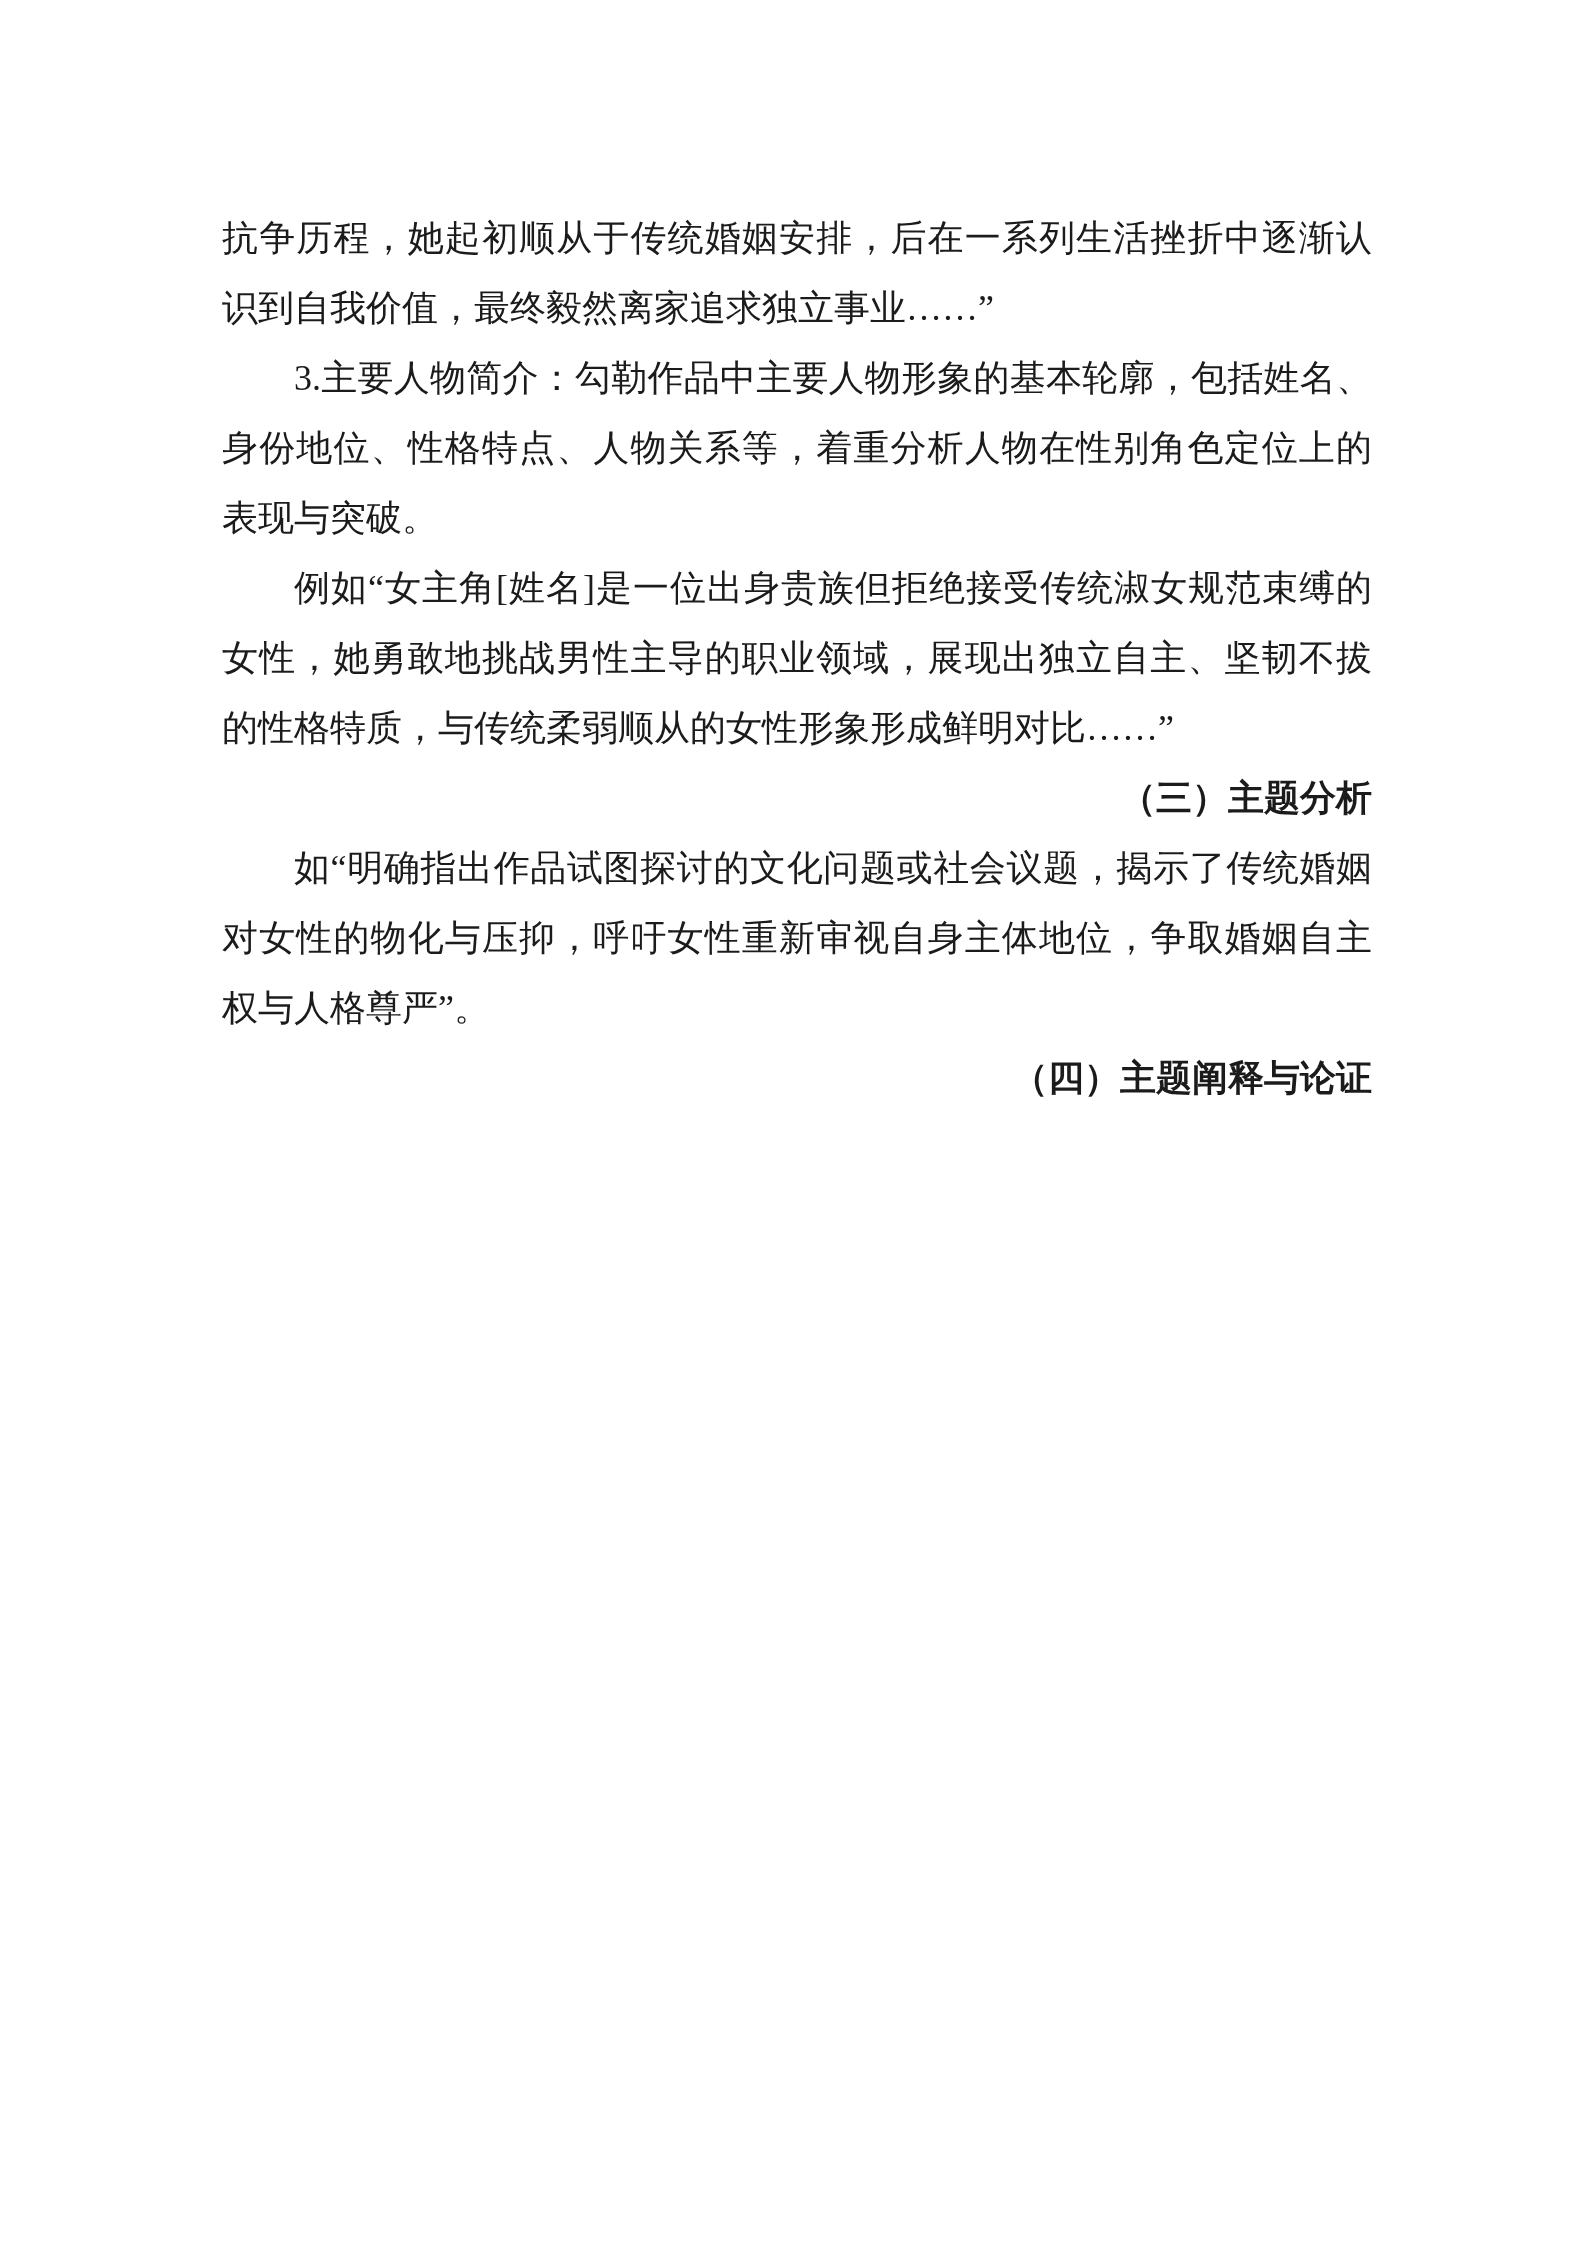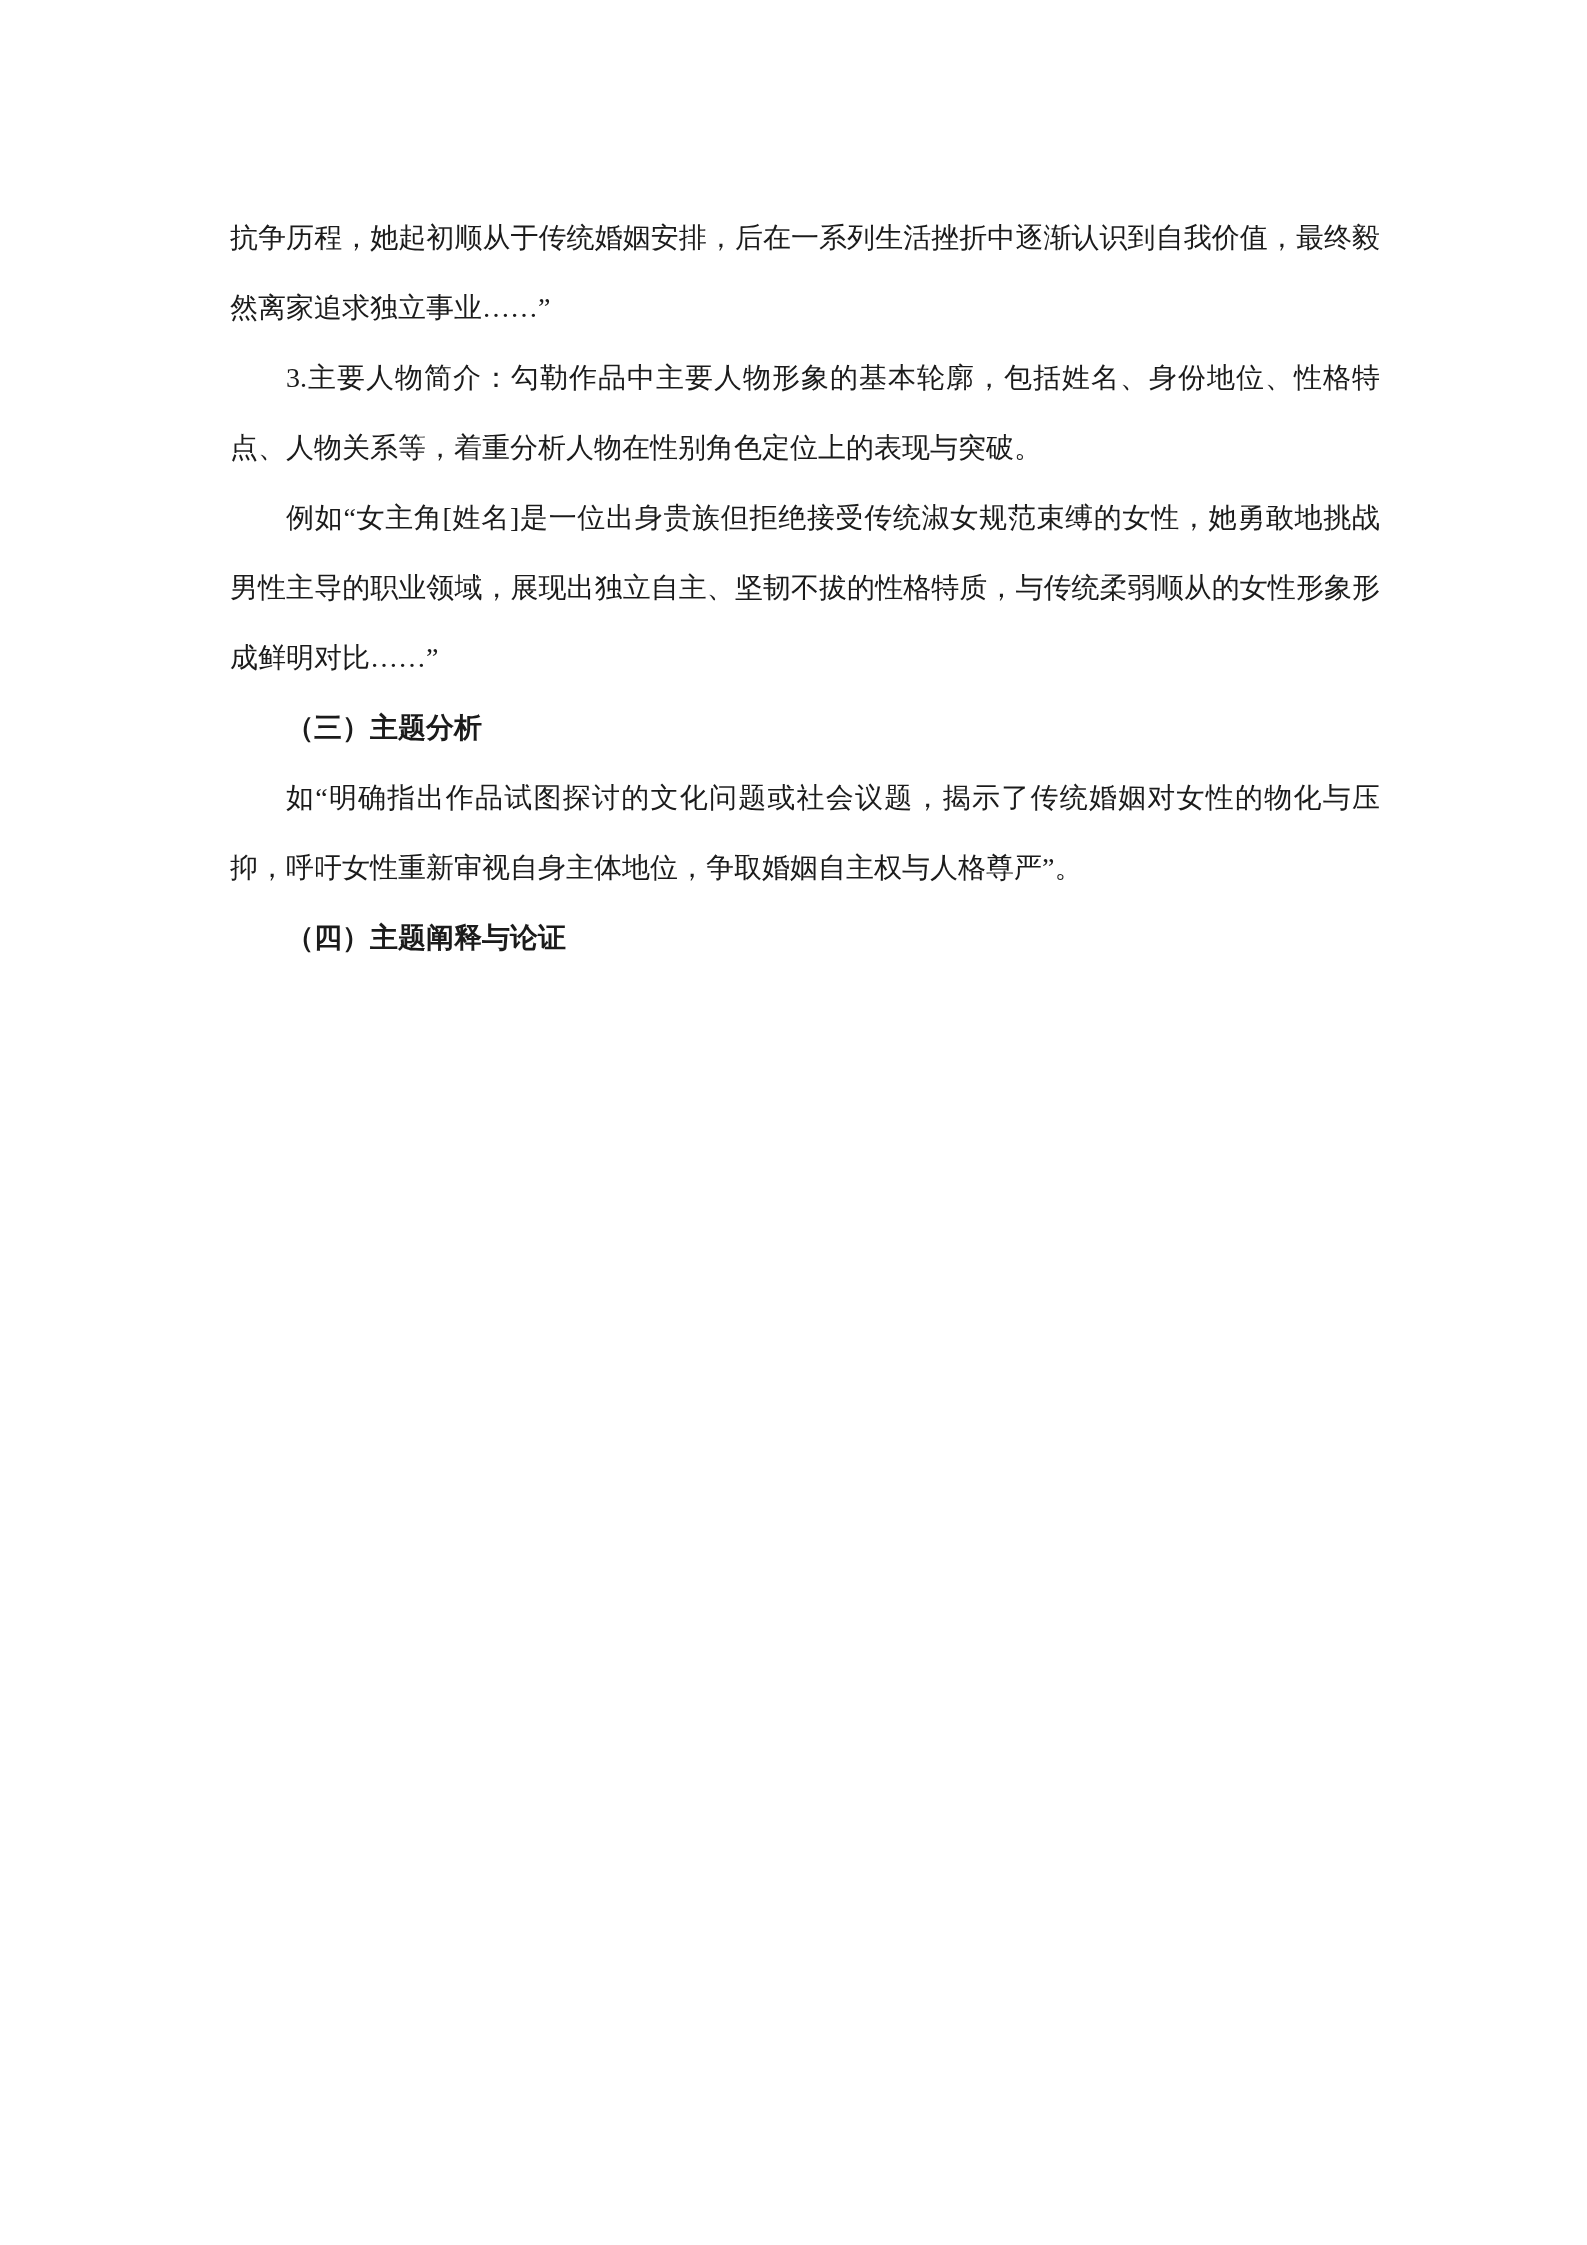--- a/index.html
+++ b/index.html
@@ -10,43 +10,43 @@
   .page {
     position: relative;
     width: 1587px;
     height: 2245px;
     background: #ffffff;
     overflow: hidden;
     font-family: "Liberation Serif", serif;
   }
   .content {
     position: absolute;
-    left: 230px;
+    left: 222px;
     top: 203px;
     width: 1150px;
     color: #1b1b1b;
-    font-size: 28px;
+    font-size: 36px;
     line-height: 70px;
     text-align: justify;
     text-justify: inter-ideograph;
   }
   .content p {
     margin: 0;
     padding: 0;
   }
   .para-indent {
     text-indent: 2em;
   }
   .para-noindent {
     text-indent: 0;
   }
   .heading {
     text-indent: 2em;
     font-weight: 700;
-    text-align: left;
+    text-align: right;
   }
 </style>
 </head>
 <body>
 
 <div class="page" style="background: rgb(255, 255, 255);">
   <div class="content" id="doc-content" style="color: rgb(27, 27, 27);">
       <p class="para-noindent">抗争历程，她起初顺从于传统婚姻安排，后在一系列生活挫折中逐渐认识到自我价值，最终毅然离家追求独立事业……”</p>
       <p class="para-indent">3.主要人物简介：勾勒作品中主要人物形象的基本轮廓，包括姓名、身份地位、性格特点、人物关系等，着重分析人物在性别角色定位上的表现与突破。</p>
       <p class="para-indent">例如“女主角[姓名]是一位出身贵族但拒绝接受传统淑女规范束缚的女性，她勇敢地挑战男性主导的职业领域，展现出独立自主、坚韧不拔的性格特质，与传统柔弱顺从的女性形象形成鲜明对比……”</p>

